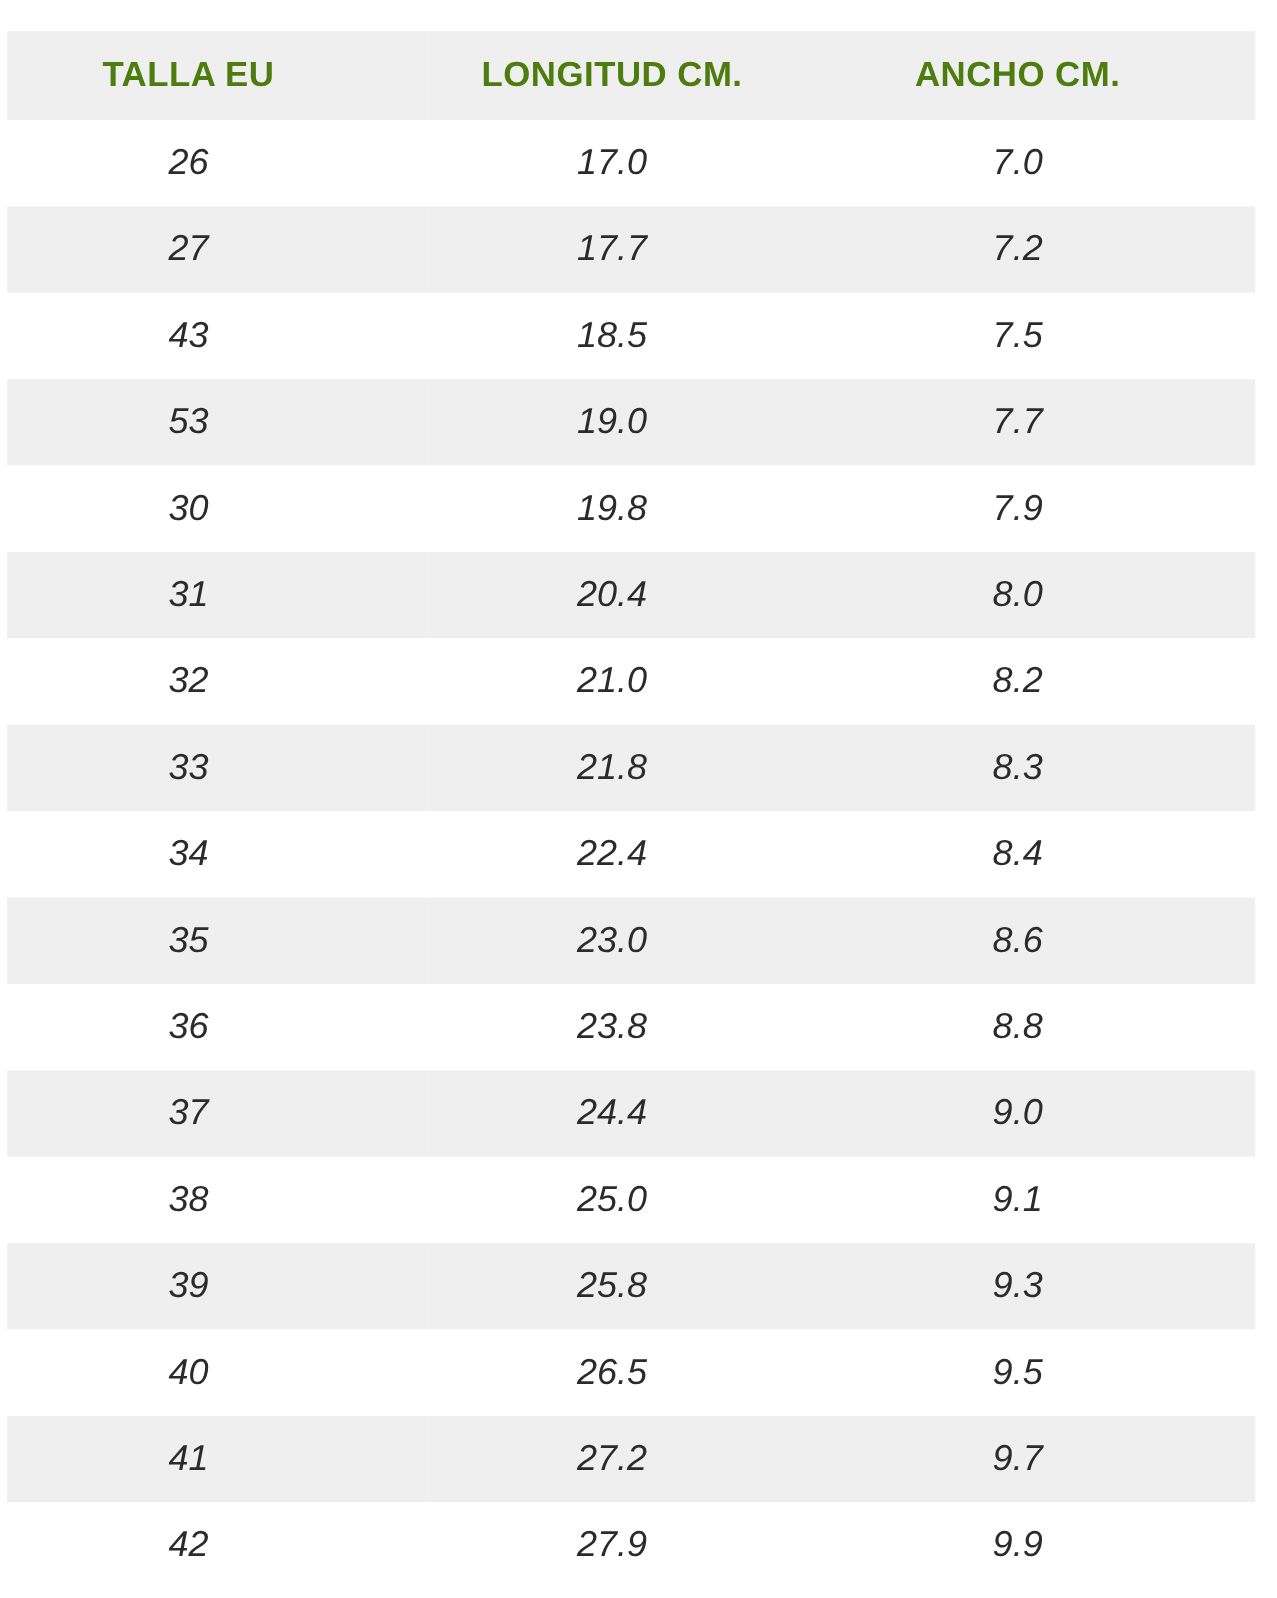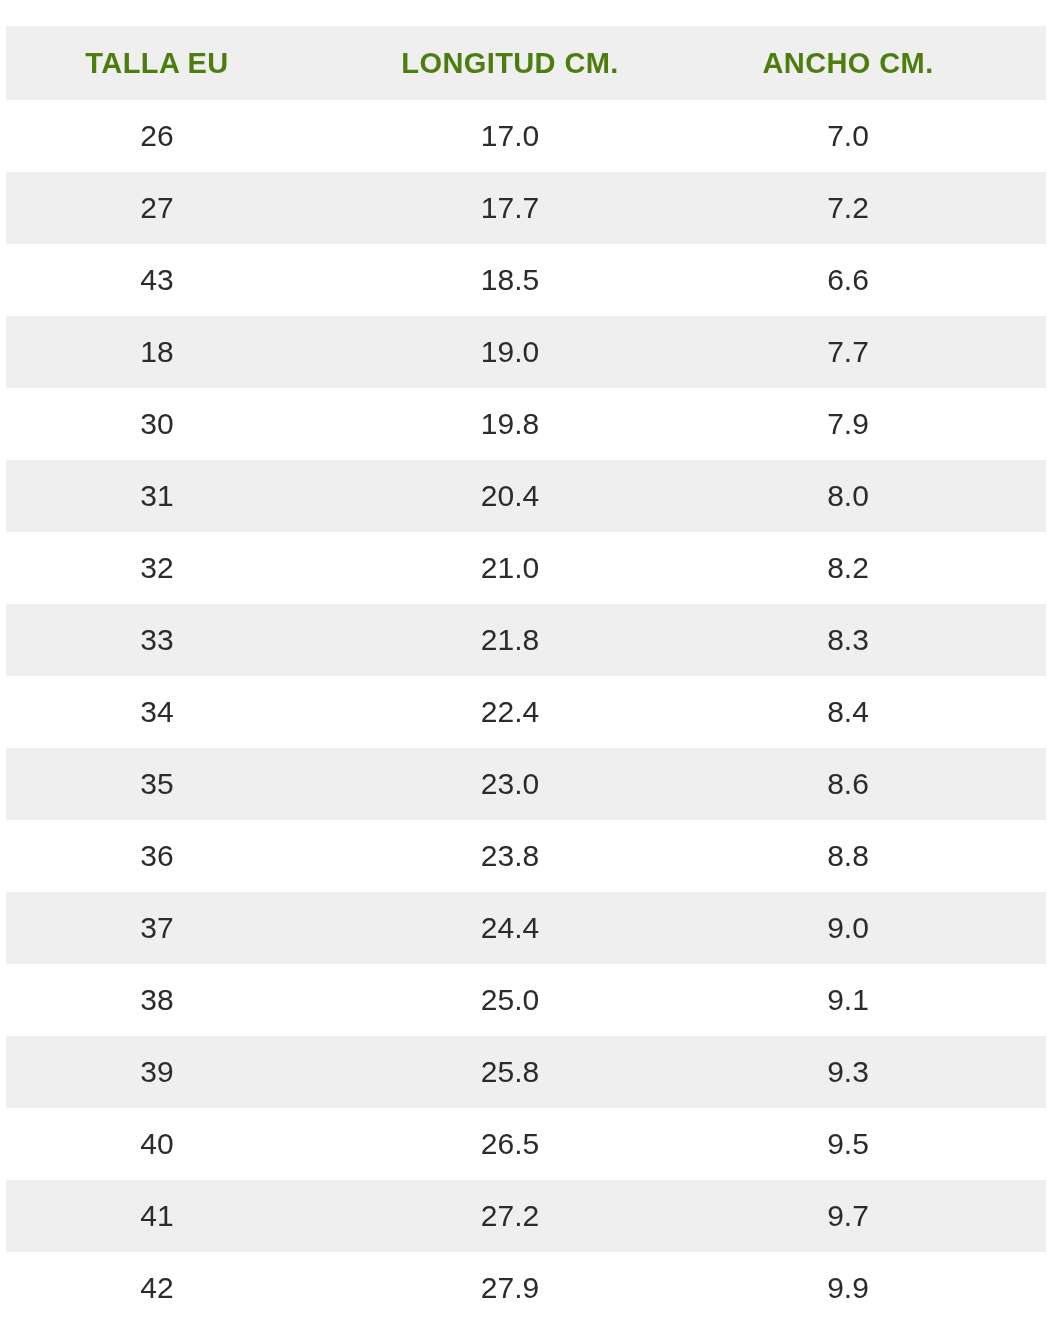--- a/index.html
+++ b/index.html
@@ -45,20 +45,21 @@
     font-size: 29px;
     font-weight: bold;
     letter-spacing: 0.4px;
     color: #4d7c0f;
     font-family: "Liberation Sans", sans-serif;
     white-space: nowrap;
   }
 
   tbody tr.data-row {
     background: #ffffff;
+    font-style: italic;
   }
   tbody tr.data-row.alt {
     background: #efefef;
   }
 
   tbody td {
     height: 72px;
     padding: 0;
     margin: 0;
     text-align: center;
@@ -99,24 +100,24 @@
           <td class="d-col-3">7.0</td>
         </tr>
         <tr class="data-row alt">
           <td class="d-col-1">27</td>
           <td class="d-col-2">17.7</td>
           <td class="d-col-3">7.2</td>
         </tr>
         <tr class="data-row">
           <td class="d-col-1">43</td>
           <td class="d-col-2">18.5</td>
-          <td class="d-col-3">6.6</td>
+          <td class="d-col-3">7.5</td>
         </tr>
         <tr class="data-row alt">
-          <td class="d-col-1">18</td>
+          <td class="d-col-1">53</td>
           <td class="d-col-2">19.0</td>
           <td class="d-col-3">7.7</td>
         </tr>
         <tr class="data-row">
           <td class="d-col-1">30</td>
           <td class="d-col-2">19.8</td>
           <td class="d-col-3">7.9</td>
         </tr>
         <tr class="data-row alt">
           <td class="d-col-1">31</td>

